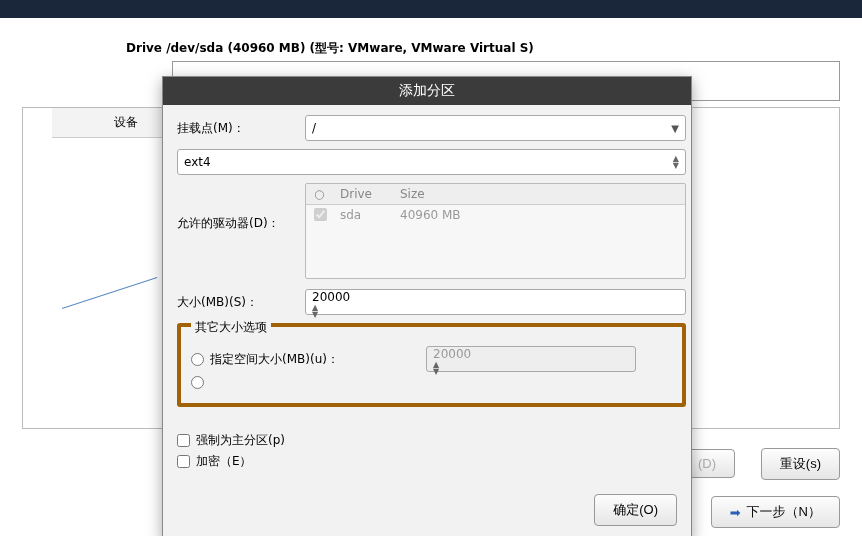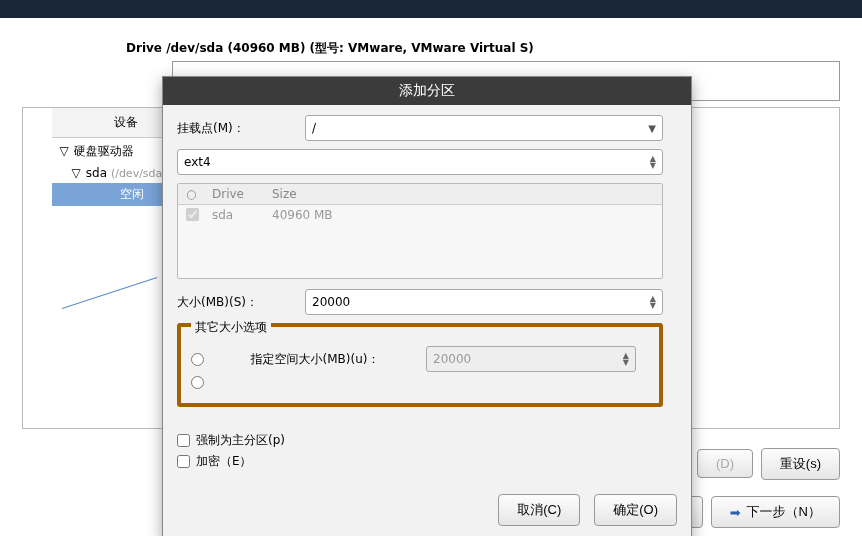--- a/index.html
+++ b/index.html
@@ -79,40 +79,40 @@
   align-items: center;
   gap: 6px;
   border: 1px solid #999;
   border-radius: 4px;
   background: linear-gradient(#fdfdfd,#e6e6e6);
   padding: 6px 18px;
   font-size: 13px;
   cursor: pointer;
 }
 .btn.disabled { color:#aaa; }
-.btn + .btn { margin-left: 4px; }
+.btn + .btn { margin-left: 22px; }
 
 .dialog {
   position: absolute;
   left: 162px;
   top: 76px;
   width: 530px;
   background: #f2f2f2;
   border: 1px solid #888;
   box-shadow: 0 4px 14px rgba(0,0,0,.35);
 }
 .dlg-title {
   background: #3b3b3b;
   color: #fff;
   text-align: center;
   padding: 5px 0;
   font-size: 14px;
 }
 .dlg-body {
-  padding: 10px 28px 12px 14px;
+  padding: 10px 5px 12px 14px;
 }
 .frow {
   display: flex;
   align-items: center;
   margin-bottom: 8px;
 }
 .flabel {
   width: 128px;
   font-size: 12px;
 }
@@ -146,24 +146,25 @@
   display:flex;
   border-bottom: 1px solid #ccc;
   color:#888;
   background:#eee;
 }
 .dg-head > div, .dg-row > div { padding:3px 8px; }
 .dgc1{width:26px;text-align:center;} .dgc2{width:60px;} .dgc3{width:100px;} .dgc4{flex:1;}
 .dg-row { display:flex; color:#999; }
 .dg-row input { accent-color:#666; }
 .spin {
-  display:flex; align-items:center; justify-content:space-between;
+  display:flex; align-items:flex-start; justify-content:space-between;
   width:100%; height:26px;
   border:1px solid #aaa; border-radius:3px; background:#fff;
   padding:0 6px;
+  flex-direction:column;
 }
 .size-highlight {
   position:absolute;
   border:2px solid #000;
   width: 98px; height:30px;
   left: 169px; top: 271px;
 }
 .arrow-line {
   position:absolute;
   left:62px; top:308px;
@@ -207,34 +208,20 @@
 
 <div class="topbar"></div>
 
 <div class="main-area">
   <div class="drive-header">Drive /dev/sda (40960 MB) (型号: VMware, VMware Virtual S)</div>
   <div class="drive-graph"></div>
 
   <div class="device-panel">
     <div class="tree">
       <div class="device-col-head">设备</div>
-      <div class="tree-scroll">
-        <div class="tree-row">
-          <span class="tw">▽</span>
-          <span>硬盘驱动器</span>
-        </div>
-        <div class="tree-row" style="padding-left:18px;">
-          <span class="tw">▽</span>
-          <span>sda</span>
-          <span class="path-muted">(/dev/sda)</span>
-        </div>
-        <div class="tree-row sel" style="padding-left:18px;">
-          <span>空闲</span>
-        </div>
-      </div>
     </div>
     <div class="right-body"></div>
   </div>
 </div>
 
 <div class="buttonbar">
   <button class="btn disabled">
       <span>(D)</span>
     </button>
   <button class="btn">
@@ -274,20 +261,21 @@
           <span>ext4</span>
           <span class="spinarr">
               <span>▲</span>
               <span>▼</span>
             </span>
         </div>
       </div>
     </div>
 
     <div class="frow" style="align-items:flex-start;">
+      <div class="flabel" style="margin-top:32px;">允许的驱动器(D)：</div>
       <div class="fcontrol">
         <div class="drive-grid">
           <div class="dg-head">
             <div class="dgc1">○</div>
             <div class="dgc2">Drive</div>
             <div class="dgc3">Size</div>
           </div>
           <div class="dg-row">
             <div class="dgc1"><input type="checkbox" checked="" disabled="" style=""></div>
             <div class="dgc2">sda</div>
@@ -308,21 +296,21 @@
             </span>
         </div>
       </div>
     </div>
 
     <div class="fieldset">
       <span class="legend">其它大小选项</span>
       <div class="inner">
         <div class="radio-row">
           <input type="radio" style="">
-          <span style="width:210px;text-align:center;">指定空间大小(MB)(u)：</span>
+          <span style="width:210px;">指定空间大小(MB)(u)：</span>
           <div class="spin small disabled">
             <span>20000</span>
             <span class="spinarr">
                 <span>▲</span>
                 <span>▼</span>
               </span>
           </div>
         </div>
         <div class="radio-row">
           <input type="radio" style="">
@@ -335,19 +323,16 @@
       <span>强制为主分区(p)</span>
     </div>
     <div class="check-row">
       <input type="checkbox" style="">
       <span>加密（E）</span>
     </div>
   </div>
 
   <div class="dlg-buttons">
     <button class="btn">
-        <span>取消(C)</span>
-      </button>
-    <button class="btn">
         <span>确定(O)</span>
       </button>
   </div>
 </div>
 
 </body></html>

